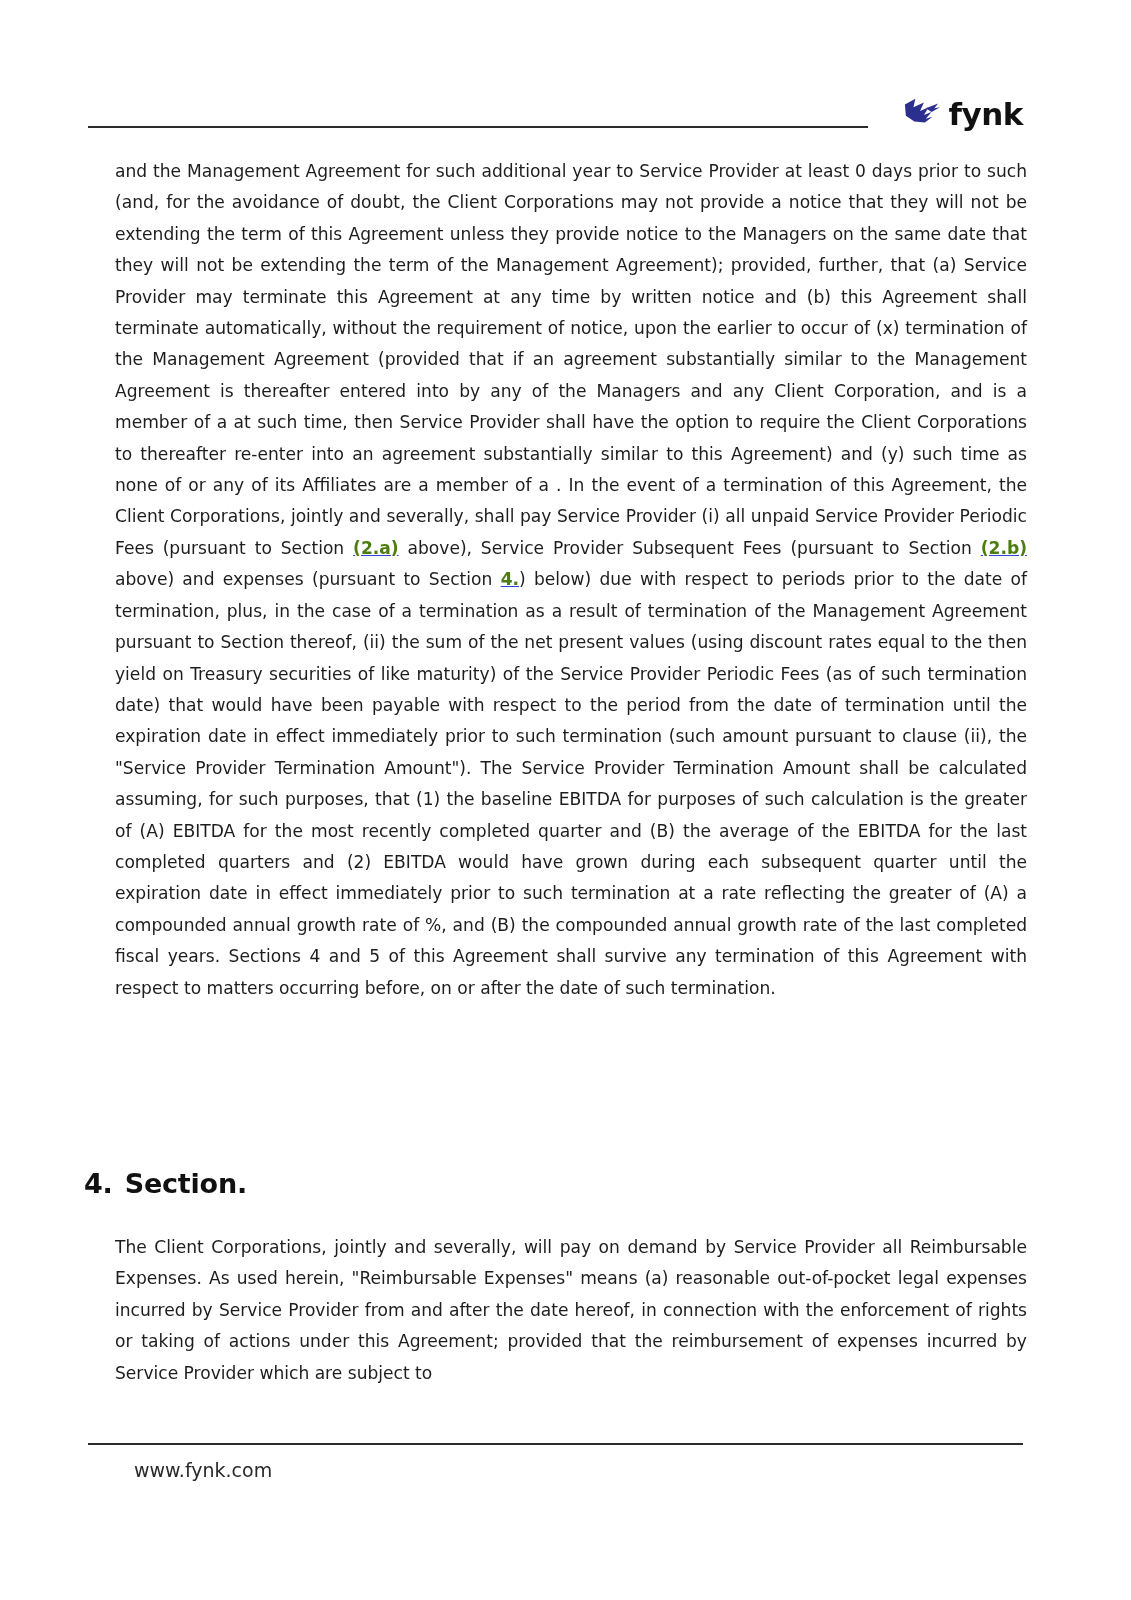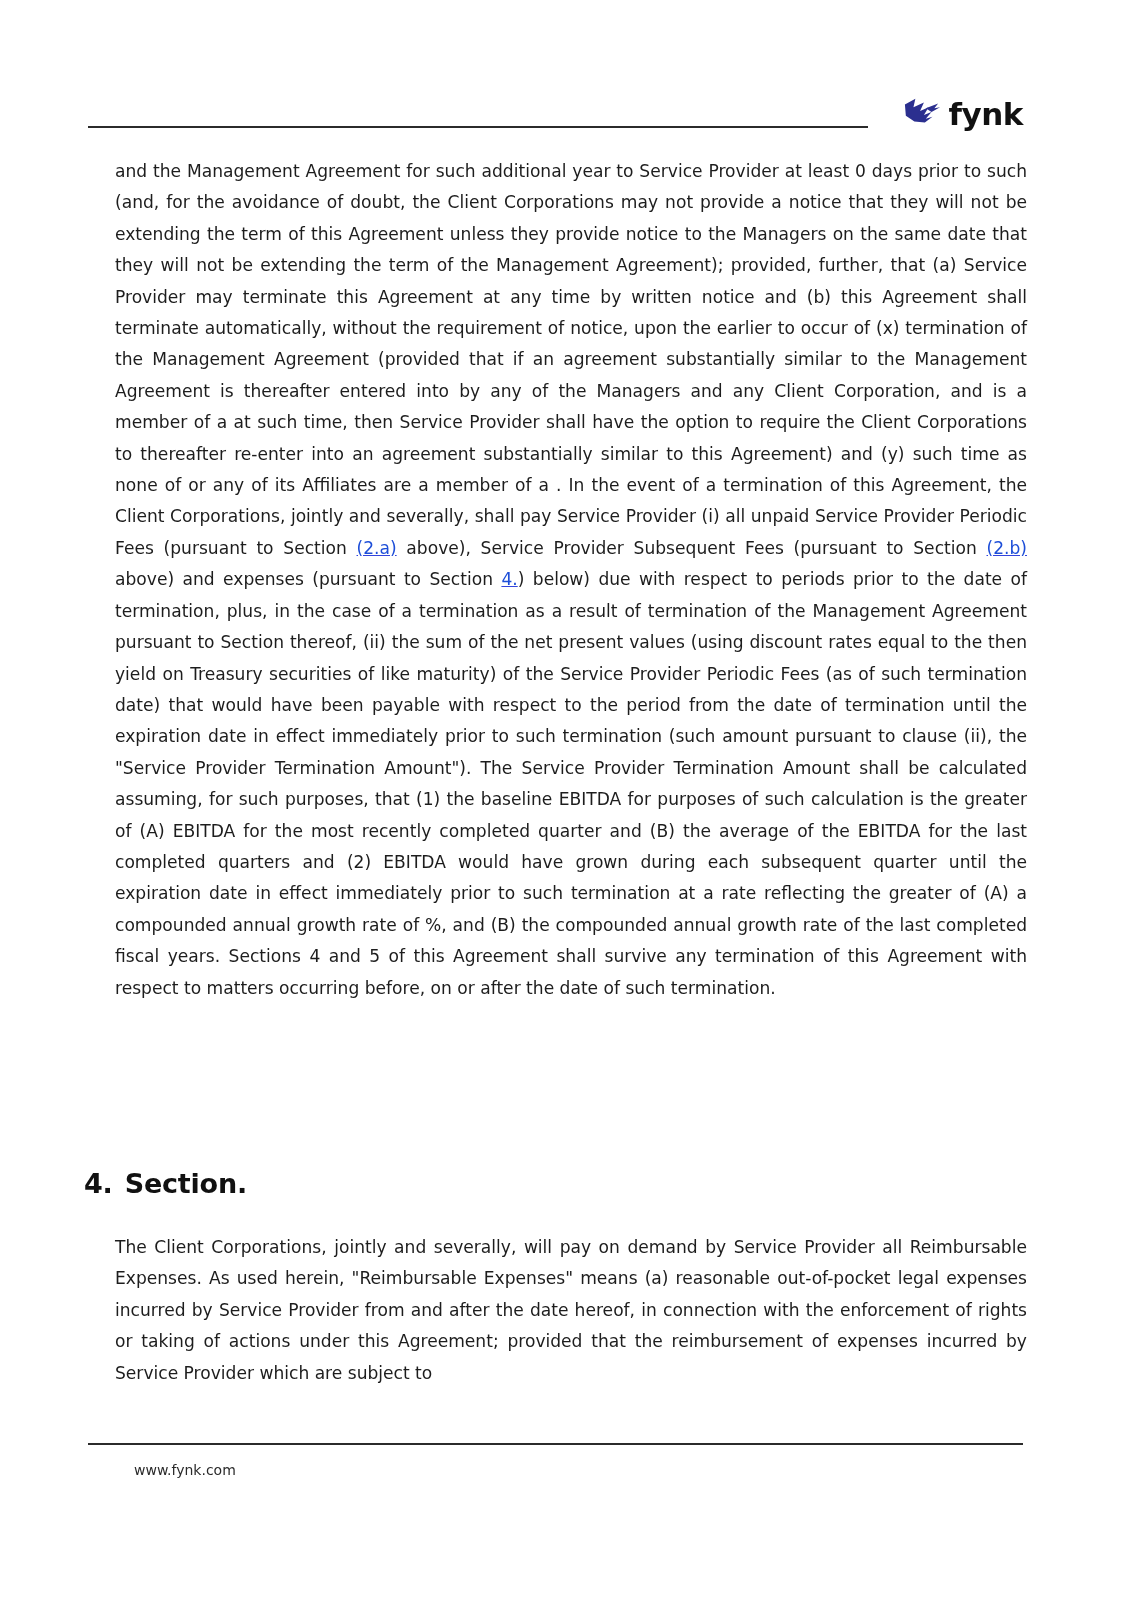--- a/index.html
+++ b/index.html
@@ -68,24 +68,25 @@
   p.para {
     margin: 0;
     font-size: 17.1px;
     line-height: 31.4px;
     text-align: justify;
     text-justify: inter-word;
     color: #1d1d1d;
     font-weight: 400;
   }
   .xref {
-    color: #1d4ed8;
+    color: #4d7c0f;
     text-decoration: underline;
     text-decoration-color: #3344dd;
     cursor: pointer;
+    font-weight: bold;
   }
 
   h2.section-heading {
     margin: 0;
     font-size: 27px;
     font-weight: 700;
     color: #111111;
     letter-spacing: -0.2px;
   }
   .heading-wrap {
@@ -113,21 +114,21 @@
     width: 935px;
   }
   .footer-rule {
     width: 935px;
     height: 2px;
     background: #2b2b2b;
   }
   .footer-lines {
     margin-top: 14px;
     margin-left: 46px;
-    font-size: 14px;
+    font-size: 19px;
     line-height: 22px;
     color: #2a2a2a;
   }
 </style>
 </head>
 <body>
 
 <div class="page">
 
   <div class="header">

